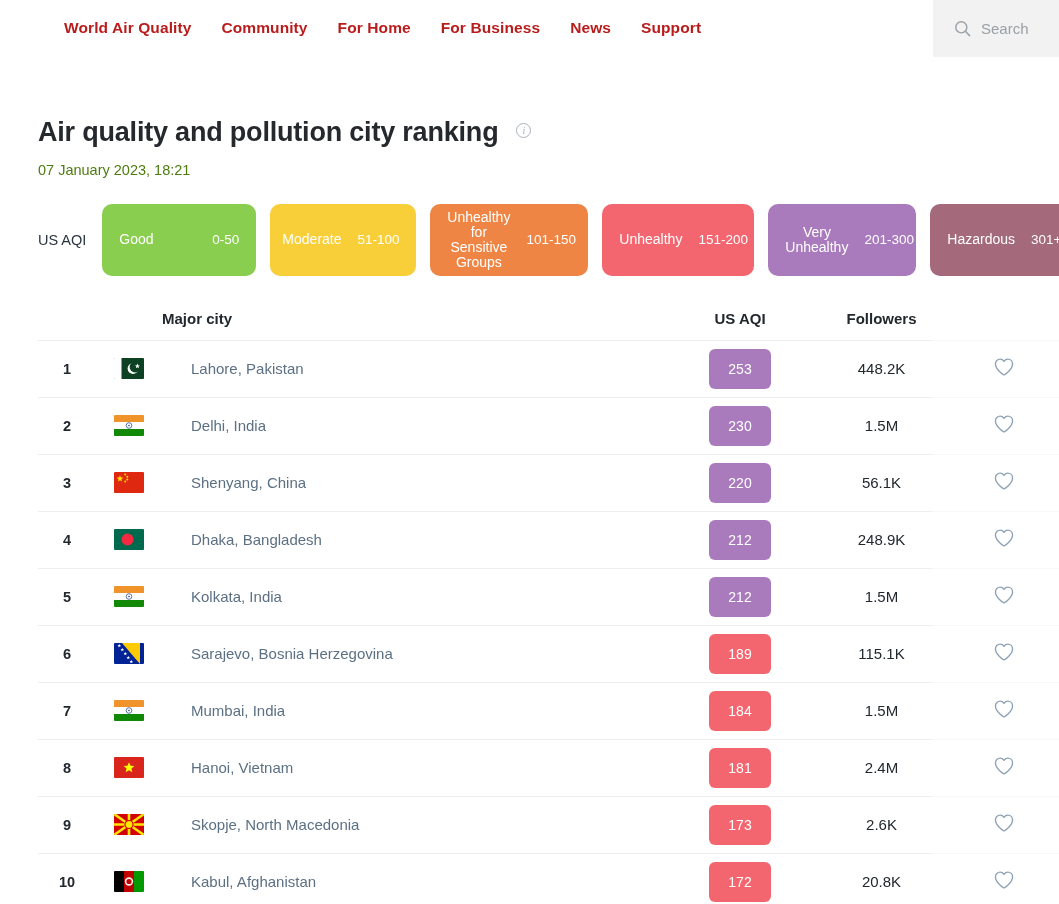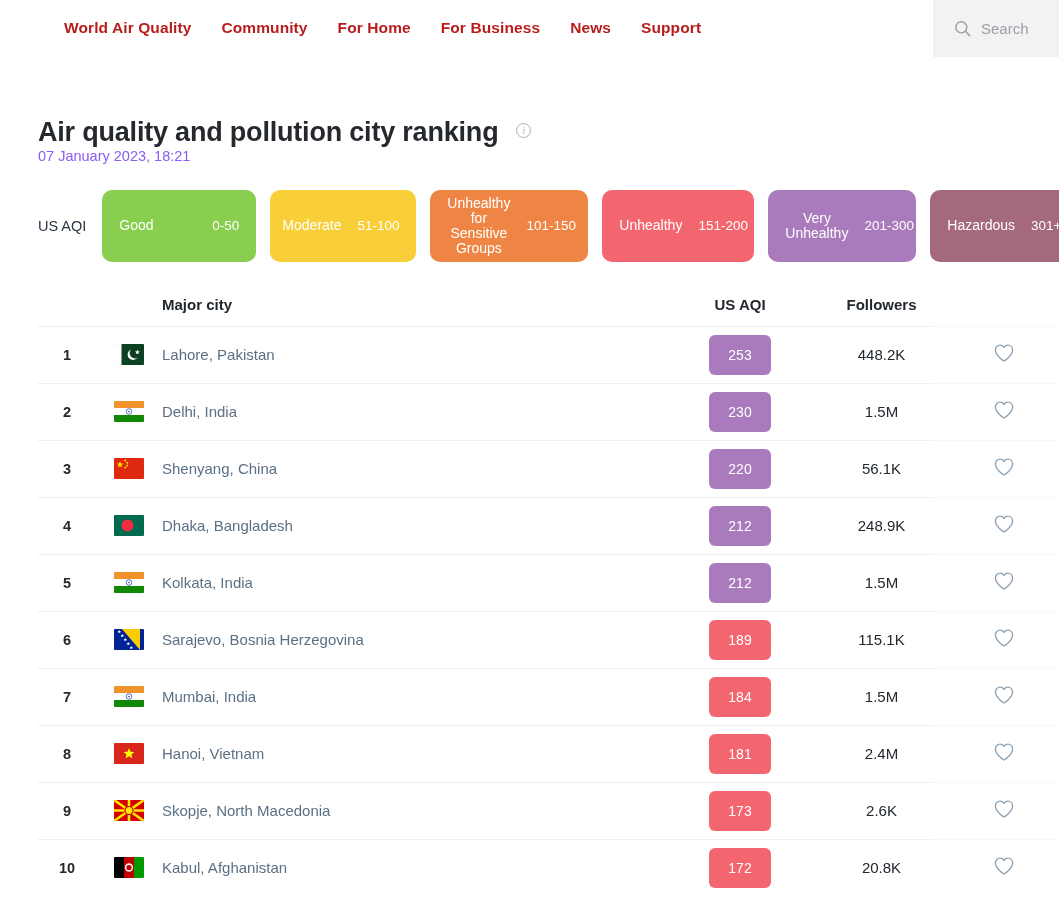--- a/index.html
+++ b/index.html
@@ -69,23 +69,23 @@
     font-size: 10px;
     font-style: italic;
     font-family: "Liberation Serif", serif;
     display: inline-flex;
     align-items: center;
     justify-content: center;
     margin-bottom: 4px;
     cursor: pointer;
   }
   .page-date {
-    margin-top: 0;
+    margin-top: 14px;
     font-size: 14.5px;
-    color: #8b5cf6;
+    color: #4d7c0f;
   }
 
   
   .legend {
     display: flex;
     align-items: center;
     margin-top: 26px;
     padding-left: 38px;
     gap: 14px;
   }
@@ -149,20 +149,21 @@
     width: 30px; height: 21px;
     display: inline-block;
     vertical-align: middle;
     border-radius: 1px;
     overflow: hidden;
   }
   .city-link {
     font-size: 15px;
     color: #5c7084;
     cursor: pointer;
+    margin-left: 29px;
   }
   .aqi-badge {
     display: inline-flex;
     align-items: center;
     justify-content: center;
     width: 62px;
     height: 40px;
     border-radius: 6px;
     color: #ffffff;
     font-size: 14px;

